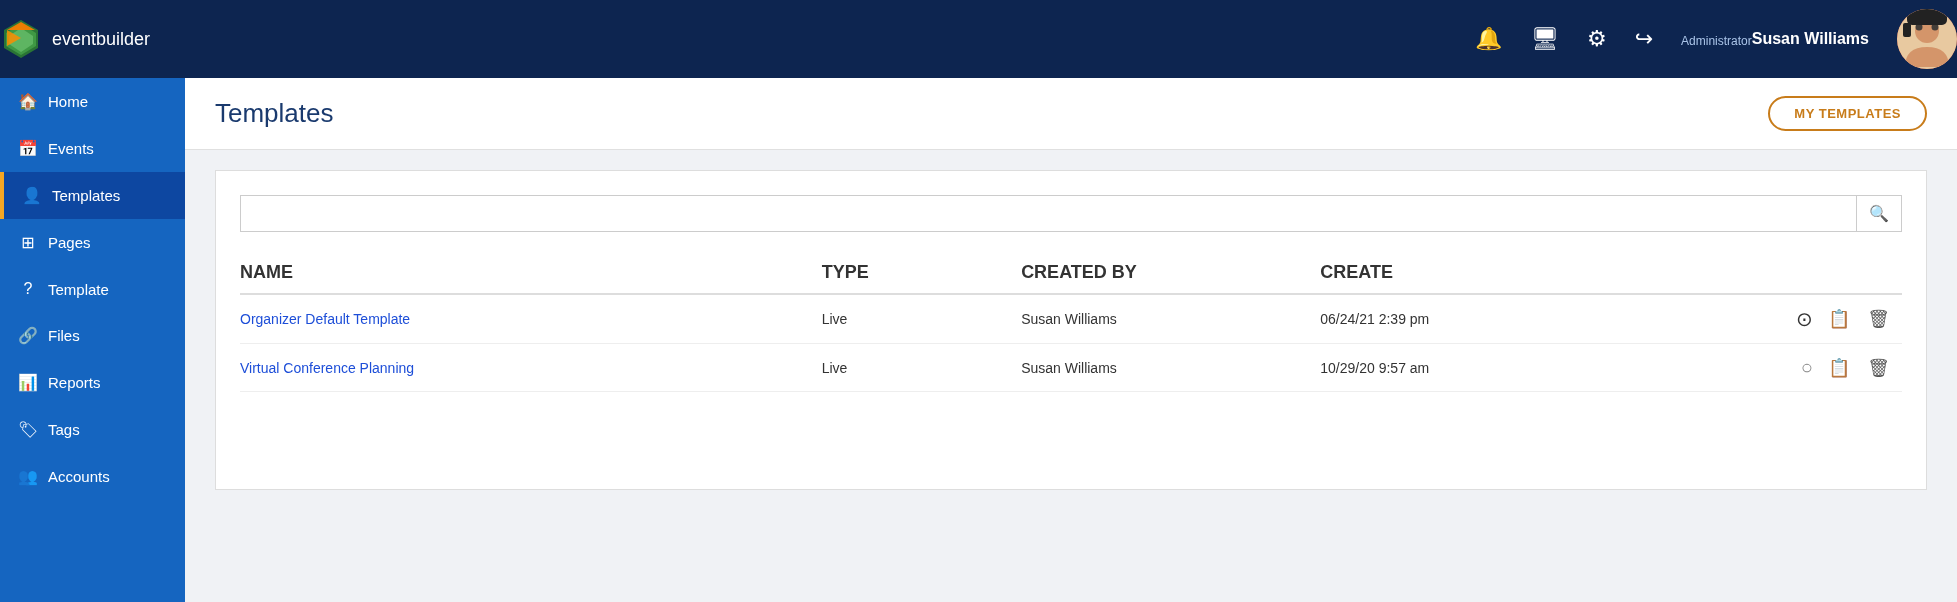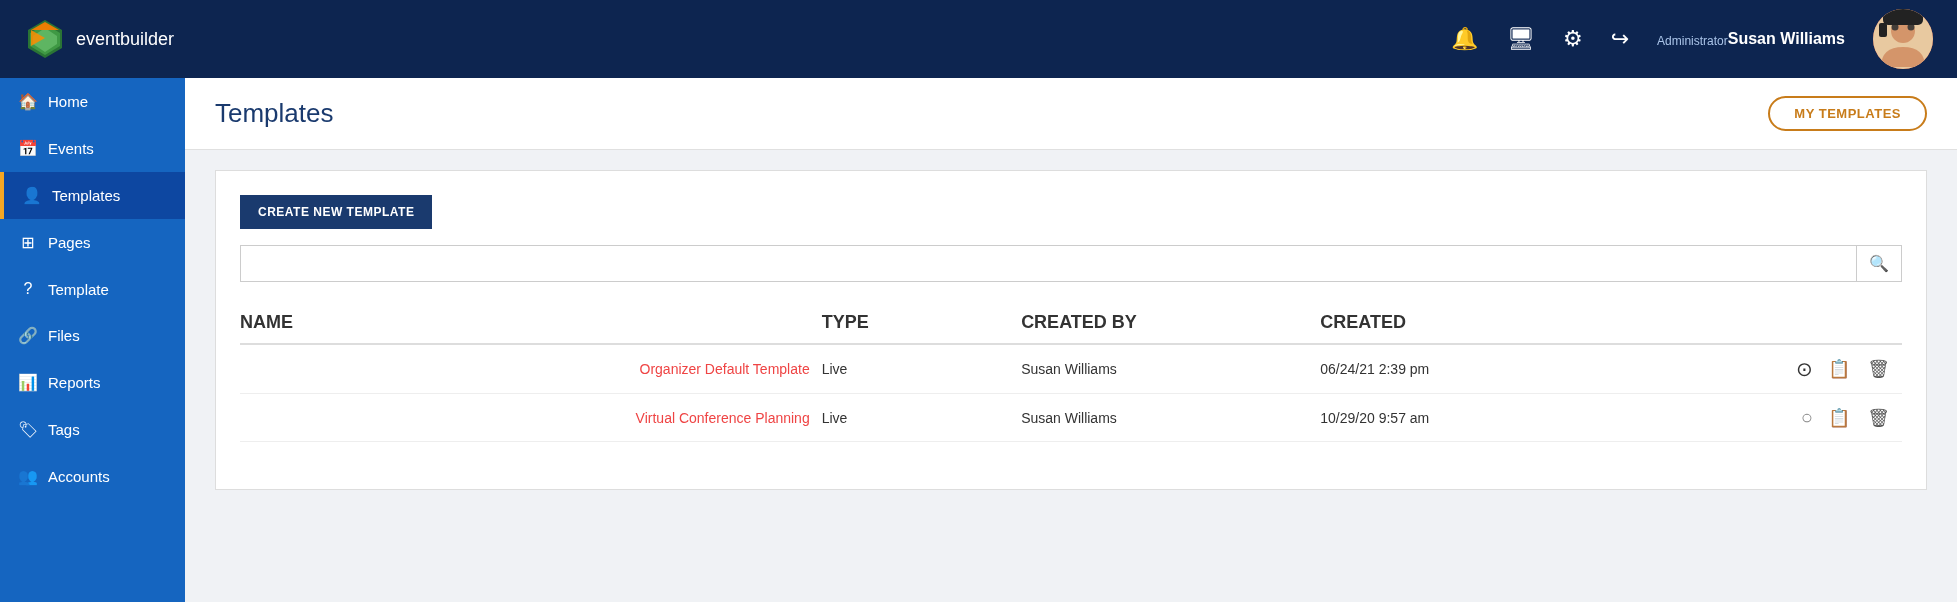--- a/index.html
+++ b/index.html
@@ -5,21 +5,21 @@
     * { margin: 0; padding: 0; box-sizing: border-box; }
     body { font-family: Arial, sans-serif; display: flex; flex-direction: column; height: 602px; width: 1957px; overflow: hidden; }
 
     
     .top-header {
       background-color: #0d2550;
       height: 78px;
       display: flex;
       align-items: center;
       justify-content: space-between;
-      padding: 0 24px;
+      padding: 0 0;
       flex-shrink: 0;
     }
     .logo-area {
       display: flex;
       align-items: center;
       gap: 10px;
     }
     .logo-text {
       color: white;
       font-size: 18px;
@@ -209,23 +209,22 @@
       padding: 10px 12px 10px 0;
       border-bottom: 2px solid #ddd;
     }
     .data-table td {
       padding: 12px 12px 12px 0;
       font-size: 14px;
       color: #333;
       border-bottom: 1px solid #eee;
     }
     .data-table td.link-cell {
-      color: #ef4444;
-      cursor: pointer;
-      text-align: right;
+      color: #1d4ed8;
+      cursor: pointer;
     }
     .action-icons {
       display: flex;
       align-items: center;
       gap: 16px;
       justify-content: flex-end;
     }
     .action-icon {
       cursor: pointer;
       color: #555;
@@ -333,34 +332,33 @@
 
     <div class="content-header">
       <h1 class="page-title">Templates</h1>
       <div class="tab-buttons">
         <button class="tab-btn active">MY TEMPLATES</button>
       </div>
     </div>
 
     <div class="inner-content">
       <div class="content-box">
-        <button class="create-btn">CREATE NEW TEMPLATE</button>
 
         <div class="search-bar">
           <input type="text" placeholder="" style="">
           <button class="search-btn">🔍</button>
         </div>
 
         <table class="data-table">
           <thead>
             <tr>
               <th class="col-name">NAME</th>
               <th class="col-type">TYPE</th>
               <th class="col-created-by">CREATED BY</th>
-              <th class="col-created">CREATED</th>
+              <th class="col-created">CREATE</th>
               <th class="col-actions"></th>
             </tr>
           </thead>
           <tbody>
             <tr>
               <td class="col-name link-cell">Organizer Default Template</td>
               <td class="col-type">Live</td>
               <td class="col-created-by">Susan Williams</td>
               <td class="col-created">06/24/21 2:39 pm</td>
               <td class="col-actions">

